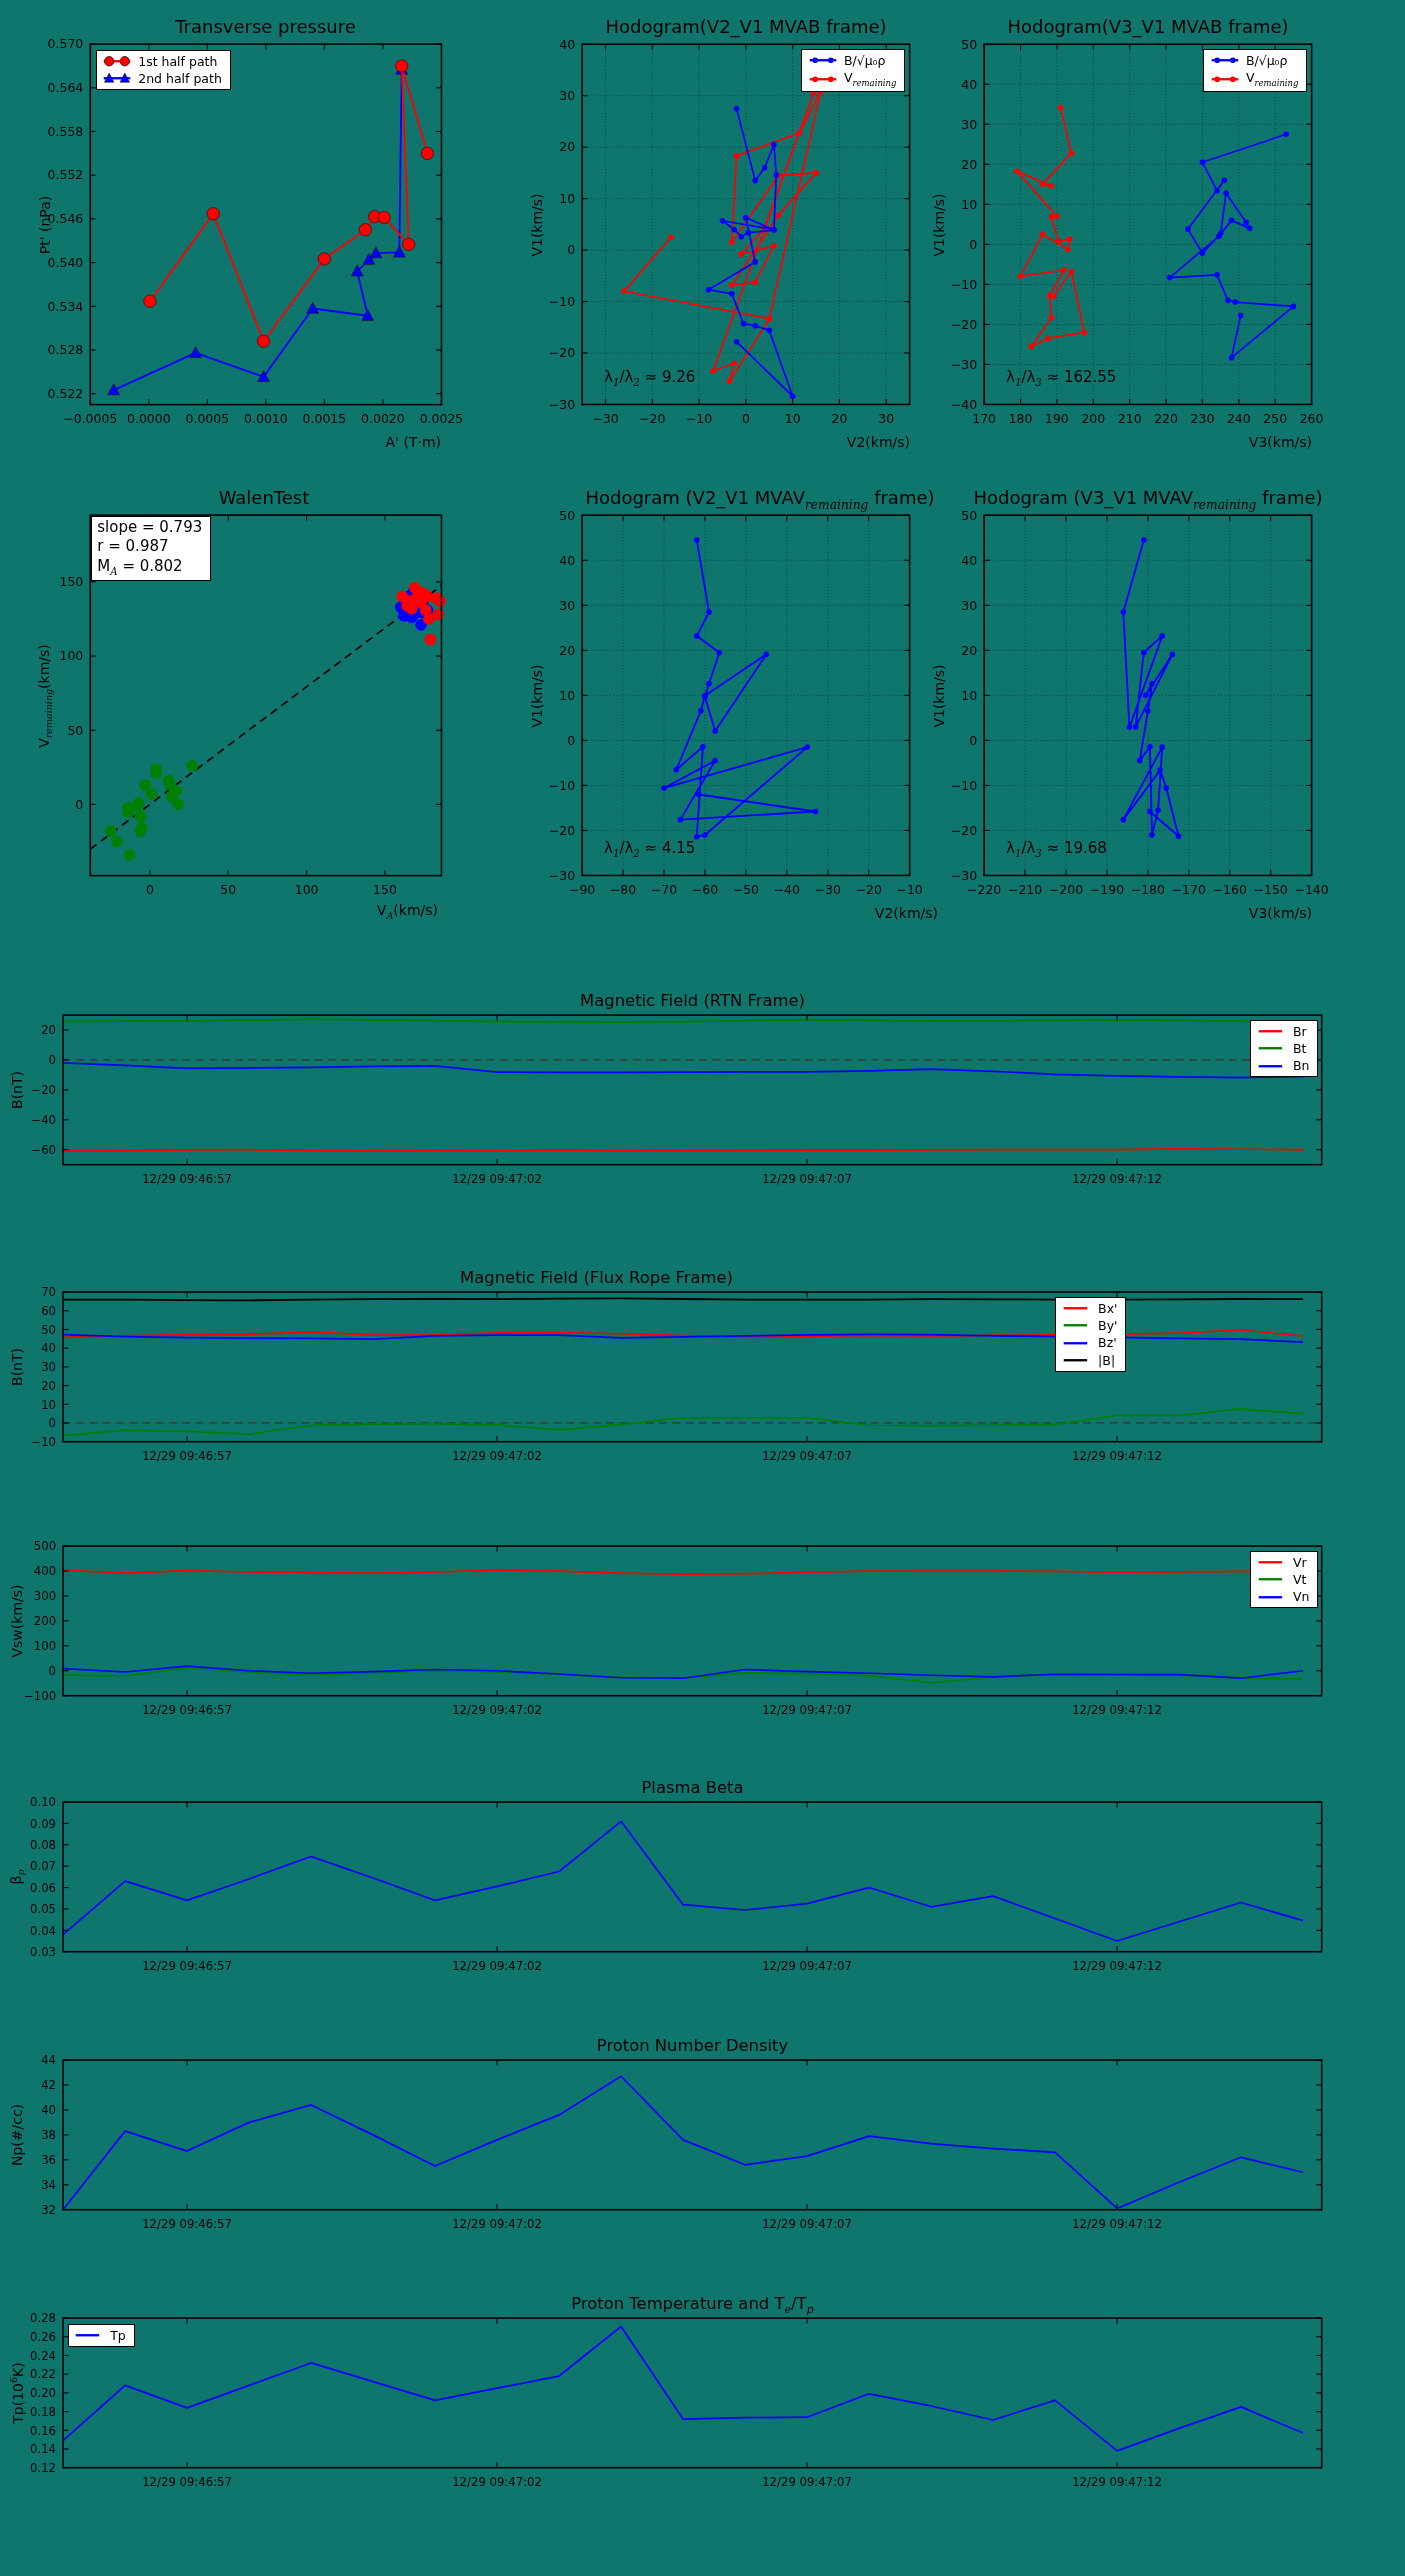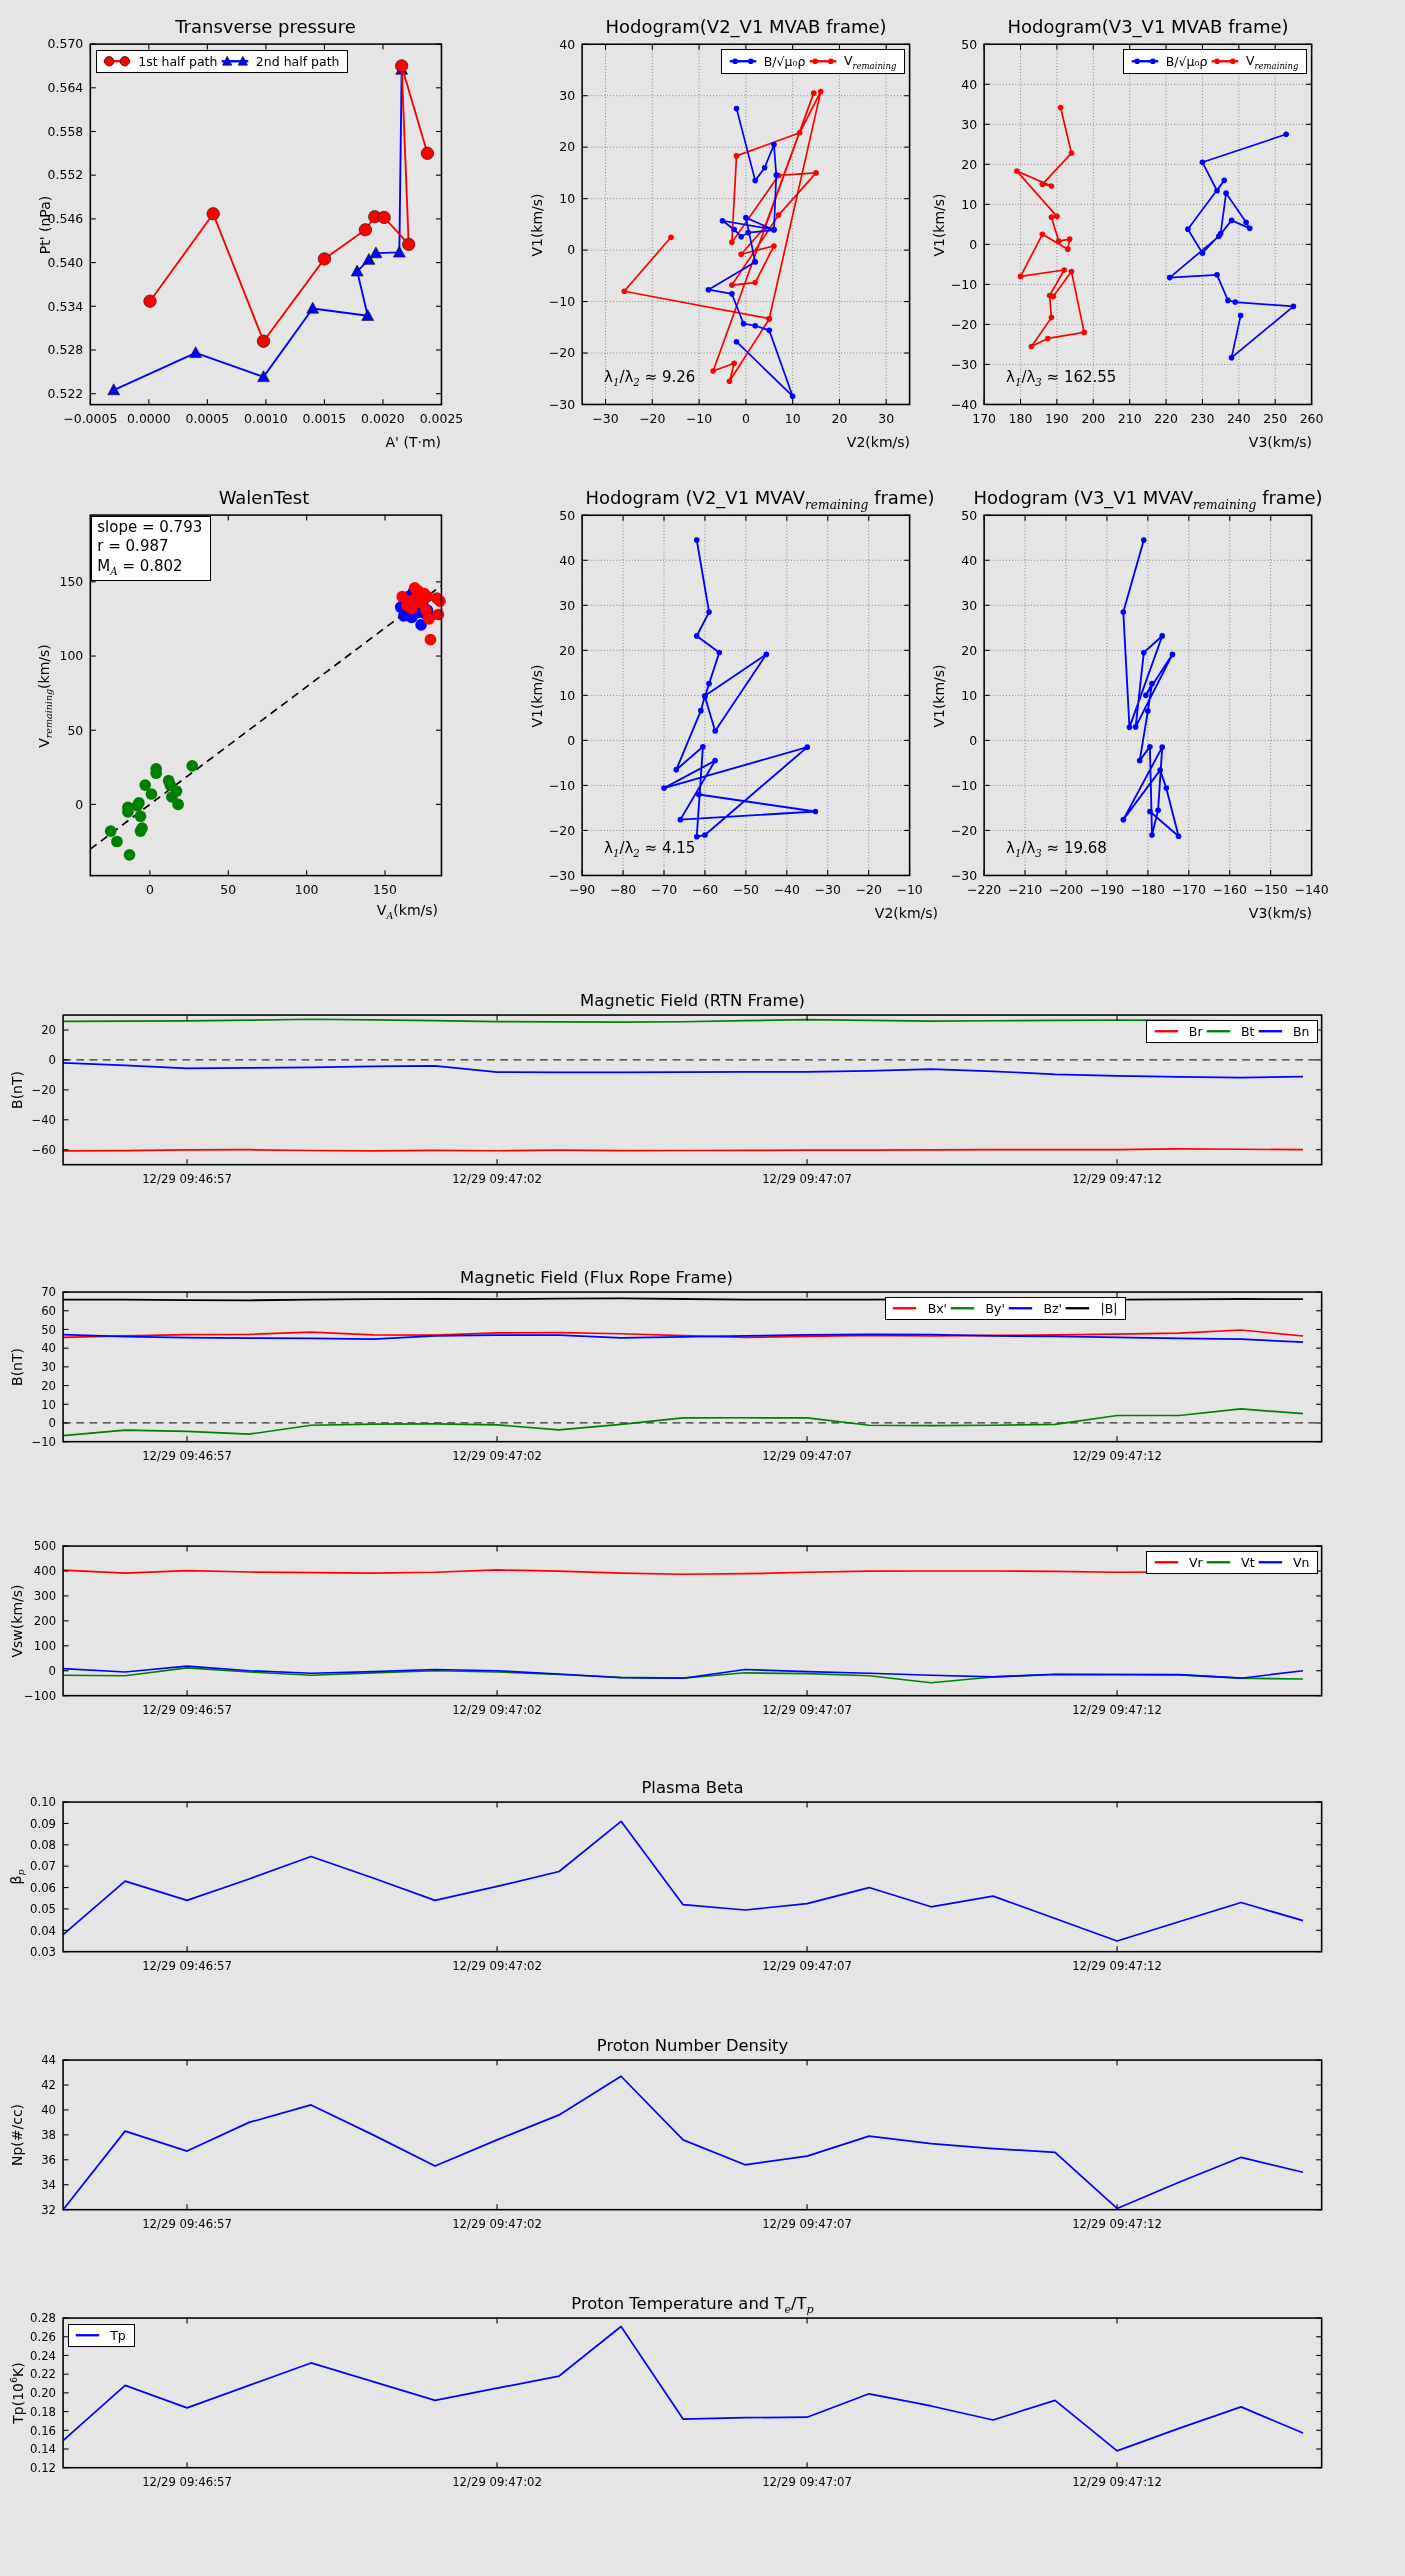--- a/index.html
+++ b/index.html
@@ -1,28 +1,28 @@
 <!DOCTYPE html>
 <html style="font-size:12.5px"><head>
 <meta charset="utf-8">
 <style>
   html,body{margin:0;padding:0;background:#fff;}
-  .figure{position:relative;width:1405px;height:2576px;background:#e5e5e5;
+  .figure{position:relative;width:1405px;height:2576px;background:#0f766e;
           font-family:"DejaVu Sans","Liberation Sans",sans-serif;color:#000;}
   .panel{position:absolute;}
   .ptitle{position:absolute;left:-62px;right:-62px;top:-28px;text-align:center;
           font-size:18px;white-space:nowrap;}
   .ts .ptitle{font-size:16.4px;top:-24px;}
   .ylab{position:absolute;left:-45px;top:50%;transform:translate(-50%,-50%) rotate(-90deg);
         font-size:14px;white-space:nowrap;}
   .xlab{position:absolute;left:0;right:0;bottom:-45px;text-align:right;font-size:14px;}
   svg.canvas{position:absolute;overflow:visible;}
   svg text{font-family:"DejaVu Sans","Liberation Sans",sans-serif;fill:#000;}
   .legend{position:absolute;background:#fff;border:1.6px solid #000;
-          padding:3.1px 7.8px 3.1px 5.5px;display:flex;flex-direction:row;gap:2.3px;z-index:6;}
+          padding:3.1px 7.8px 3.1px 5.5px;display:flex;flex-direction:column;gap:2.3px;z-index:6;}
   .legend.tl{left:5.5px;top:5.5px;}
   .legend.tr{right:4.7px;top:4.7px;}
   .litem{display:flex;align-items:center;gap:6.2px;font-size:12.5px;white-space:nowrap;}
   .anno{position:absolute;left:22px;bottom:17px;font-size:15px;z-index:5;}
   .infobox{position:absolute;left:0.8px;top:0.8px;border:1.6px solid #000;background:#fff;
            padding:0.8px 7.8px 2.3px 5.5px;font-size:15px;line-height:1.3;z-index:6;}
   sub{font-size:68%;font-style:italic;font-family:"DejaVu Serif","Liberation Serif",serif;}
   sup{font-size:68%;}
 </style>
 </head>

